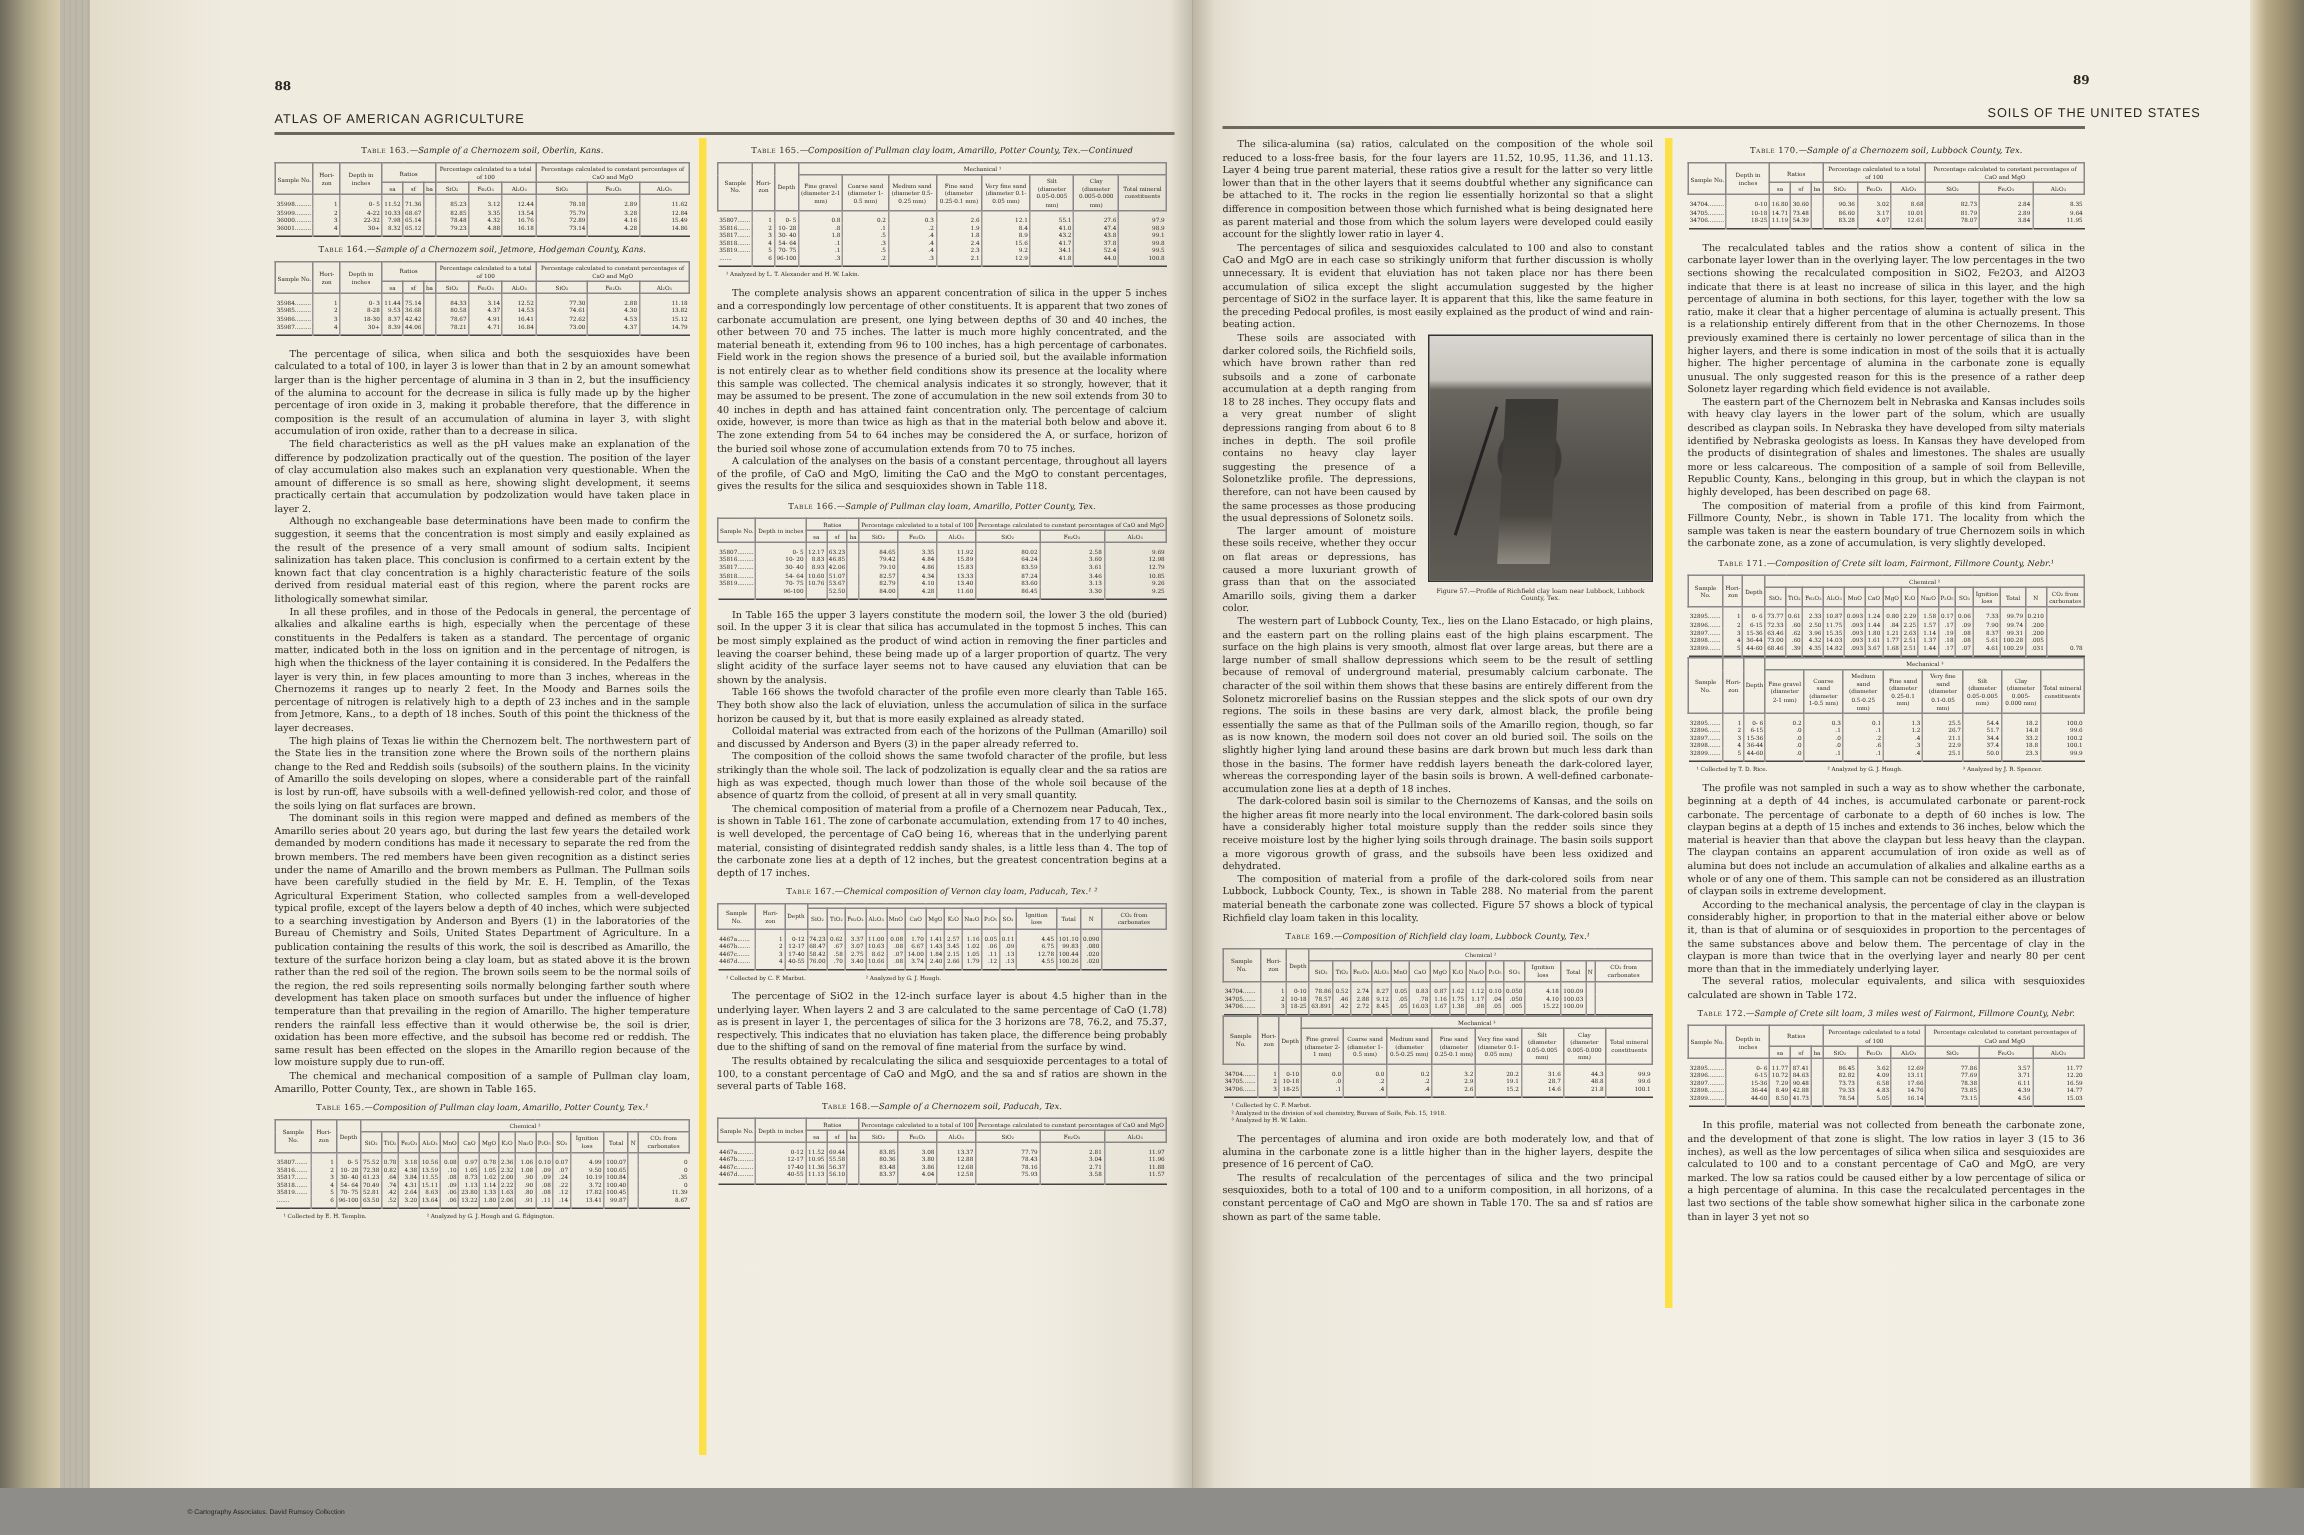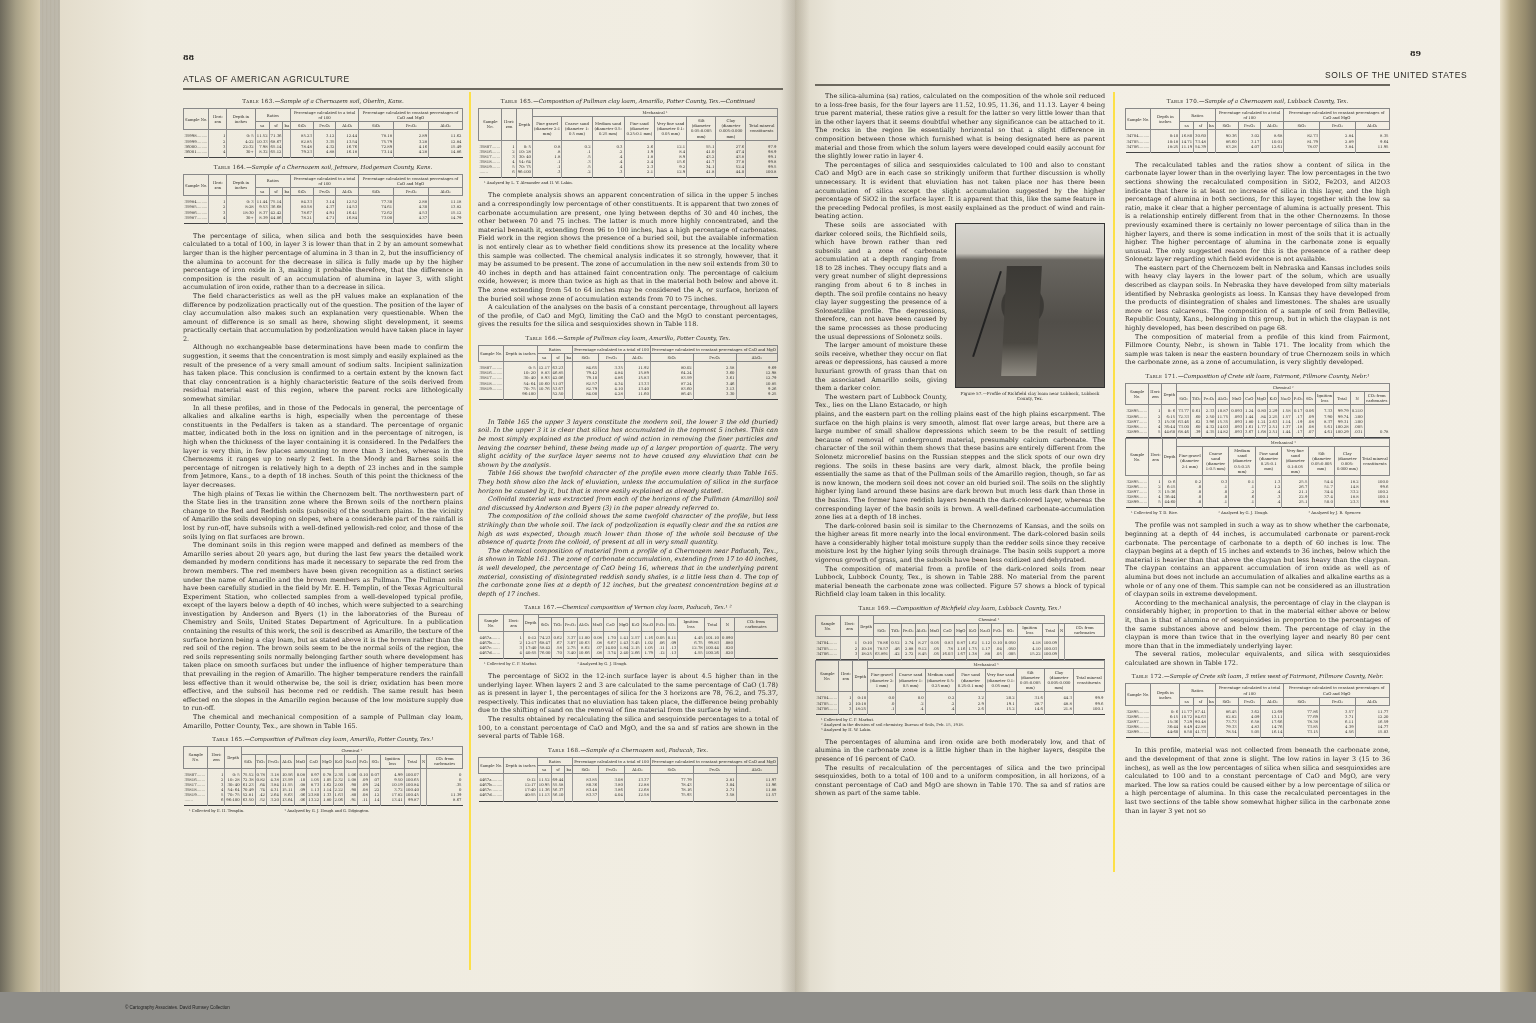--- a/index.html
+++ b/index.html
@@ -20,21 +20,21 @@
   .gutter { position: absolute; left: 780px; top: 0; width: 30px; height: 992px;
     background: linear-gradient(90deg, rgba(0,0,0,0) 0%, rgba(90,80,60,.25) 50%, rgba(0,0,0,0) 100%); }
   .bottom-bar { position: absolute; left: 0; top: 992px; width: 1536px; height: 31px; background: #8e8d89; }
   .credit { position: absolute; left: 125px; top: 1005px; font-size: 4.5px; color: #222; font-family: "Liberation Sans", sans-serif; }
 
   .page-num { position: absolute; font-size: 8px; font-weight: bold; }
   .running-head { position: absolute; font-family: "Liberation Sans", sans-serif; font-size: 8.5px; letter-spacing: .6px; }
   .head-rule { position: absolute; height: 2px; background: #6c685e; }
 
   .col { position: absolute; }
-  .col.divider-right { border-right: 2px solid #fde047; }
+  .col.divider-right { border-right: 5px solid #fde047; }
 
   .tbl-title { text-align: center; font-size: 5.6px; margin: 6px 0 4px; }
   .tbl-title .lbl { font-variant: small-caps; letter-spacing: .3px; }
   .tbl-title .sub { font-style: italic; }
 
   table.data { width: 100%; border-collapse: collapse; font-size: 3.8px; line-height: 1.35; }
   table.data th { font-weight: normal; border: 0.5px solid #888; padding: 1px 1px; text-align: center; vertical-align: middle; }
   table.data td { padding: 0 1px; text-align: right; border-left: 0.5px solid #999; vertical-align: top; white-space: nowrap; }
   table.data td:first-child { border-left: none; text-align: left; }
   table.data tbody tr:first-child td { padding-top: 3px; }
@@ -608,21 +608,21 @@
             <td></td>
             <td>84.00</td>
             <td>4.28</td>
             <td>11.60</td>
             <td>86.45</td>
             <td>3.30</td>
             <td>9.25</td>
           </tr>
         </tbody>
       </table>
-    <div id="lc2-b" style="margin-top:18px;font-style:italic;">
+    <div id="lc2-b" style="margin-top:6px;">
         <p class="body">In Table 165 the upper 3 layers constitute the modern soil, the lower 3 the old (buried) soil. In the upper 3 it is clear that silica has accumulated in the topmost 5 inches. This can be most simply explained as the product of wind action in removing the finer particles and leaving the coarser behind, these being made up of a larger proportion of quartz. The very slight acidity of the surface layer seems not to have caused any eluviation that can be shown by the analysis.</p>
         <p class="body">Table 166 shows the twofold character of the profile even more clearly than Table 165. They both show also the lack of eluviation, unless the accumulation of silica in the surface horizon be caused by it, but that is more easily explained as already stated.</p>
         <p class="body">Colloidal material was extracted from each of the horizons of the Pullman (Amarillo) soil and discussed by Anderson and Byers (3) in the paper already referred to.</p>
         <p class="body">The composition of the colloid shows the same twofold character of the profile, but less strikingly than the whole soil. The lack of podzolization is equally clear and the sa ratios are high as was expected, though much lower than those of the whole soil because of the absence of quartz from the colloid, of present at all in very small quantity.</p>
         <p class="body">The chemical composition of material from a profile of a Chernozem near Paducah, Tex., is shown in Table 161. The zone of carbonate accumulation, extending from 17 to 40 inches, is well developed, the percentage of CaO being 16, whereas that in the underlying parent material, consisting of disintegrated reddish sandy shales, is a little less than 4. The top of the carbonate zone lies at a depth of 12 inches, but the greatest concentration begins at a depth of 17 inches.</p>
       </div>
 
     <div class="tbl-title"><span class="lbl">Table 167.</span><span class="sub">—Chemical composition of Vernon clay loam, Paducah, Tex.¹ ²</span></div>
     <table class="data" id="t167">
         <thead>
@@ -814,21 +814,21 @@
             <td>4.04</td>
             <td>12.58</td>
             <td>75.93</td>
             <td>3.58</td>
             <td>11.57</td>
           </tr>
         </tbody>
       </table>
   </div>
 
-  <div class="page-num" style="left:1382px;top:48px;margin-left:28px;">89</div>
+  <div class="page-num" style="left:1382px;top:48px;">89</div>
   <div class="running-head" style="left:1278px;top:70px;margin-left:47px;">SOILS OF THE UNITED STATES</div>
   <div class="head-rule" style="left:815px;top:84px;width:575px;"></div>
 
   <div class="col divider-right" style="left:815px;top:92px;width:300px;height:780px;padding-right:8px;">
     <div id="rc1-a-1">
         <p class="body">The silica-alumina (sa) ratios, calculated on the composition of the whole soil reduced to a loss-free basis, for the four layers are 11.52, 10.95, 11.36, and 11.13. Layer 4 being true parent material, these ratios give a result for the latter so very little lower than that in the other layers that it seems doubtful whether any significance can be attached to it. The rocks in the region lie essentially horizontal so that a slight difference in composition between those which furnished what is being designated here as parent material and those from which the solum layers were developed could easily account for the slightly lower ratio in layer 4.</p>
         <p class="body">The percentages of silica and sesquioxides calculated to 100 and also to constant CaO and MgO are in each case so strikingly uniform that further discussion is wholly unnecessary. It is evident that eluviation has not taken place nor has there been accumulation of silica except the slight accumulation suggested by the higher percentage of SiO2 in the surface layer. It is apparent that this, like the same feature in the preceding Pedocal profiles, is most easily explained as the product of wind and rain-beating action.</p>
       </div>
     <div class="figure">
       <div class="photo">

